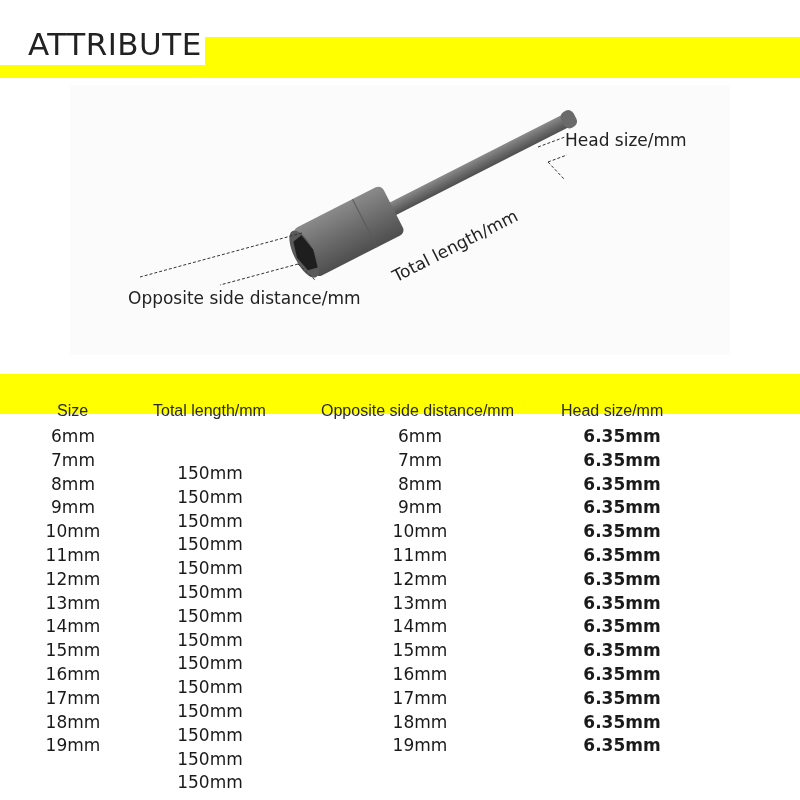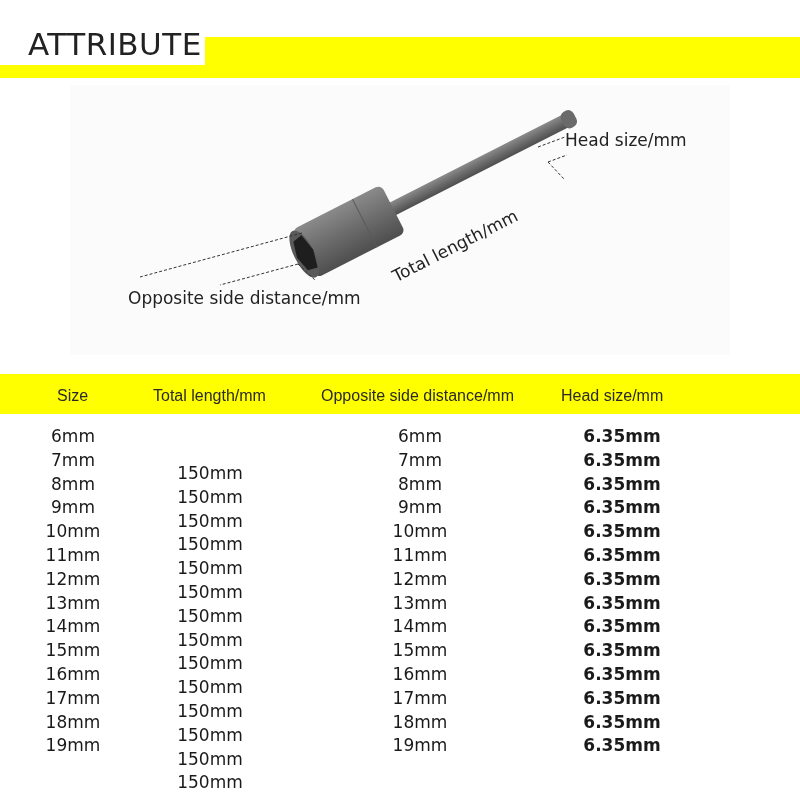--- a/index.html
+++ b/index.html
@@ -24,21 +24,21 @@
     }
     .annot-head { left: 565px; top: 130px; }
     .annot-opposite { left: 128px; top: 288px; }
     .annot-total { left: 398px; top: 266px; transform-origin: 0 100%; transform: rotate(-27deg); }
 
     
     .table-head {
       position: absolute; left: 0; top: 374px; width: 800px; height: 40px;
       display: flex; align-items: center;
     }
-    .th { position: absolute; font-family: "Liberation Sans", sans-serif; font-size: 16px; color: #2a2a2a; white-space: nowrap; top: 13px; }
+    .th { position: absolute; font-family: "Liberation Sans", sans-serif; font-size: 16px; color: #2a2a2a; white-space: nowrap; top: 28px; }
     .th-size { left: 57px; }
     .th-total { left: 153px; }
     .th-opposite { left: 321px; }
     .th-head { left: 561px; }
 
     .rows { position: absolute; left: 0; top: 426px; width: 800px; }
     .row { position: relative; height: 23.8px; }
     .cell { position: absolute; top: 0; font-family: "DejaVu Sans", sans-serif; font-size: 17px; color: #1a1a1a; white-space: nowrap; transform: translateX(-50%); }
     .c-size { left: 73px; }
     .c-total { left: 210px; margin-top: 37px; }

